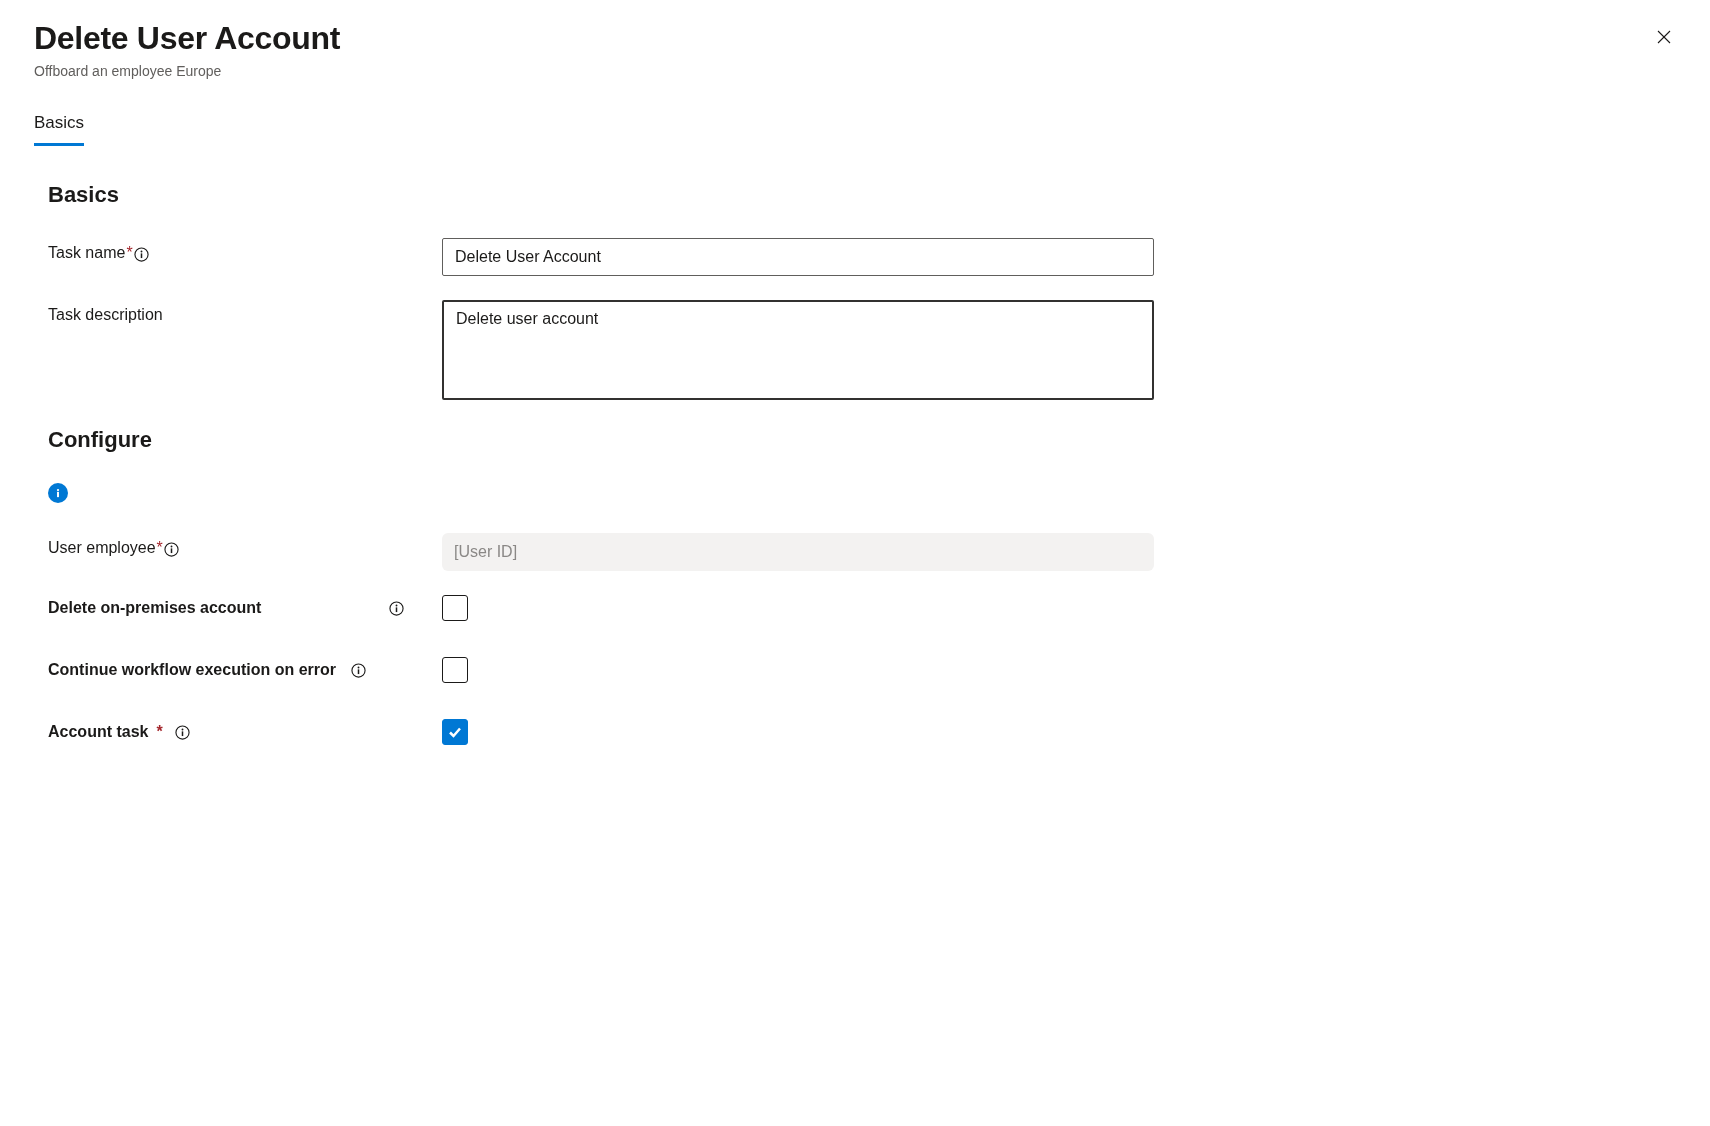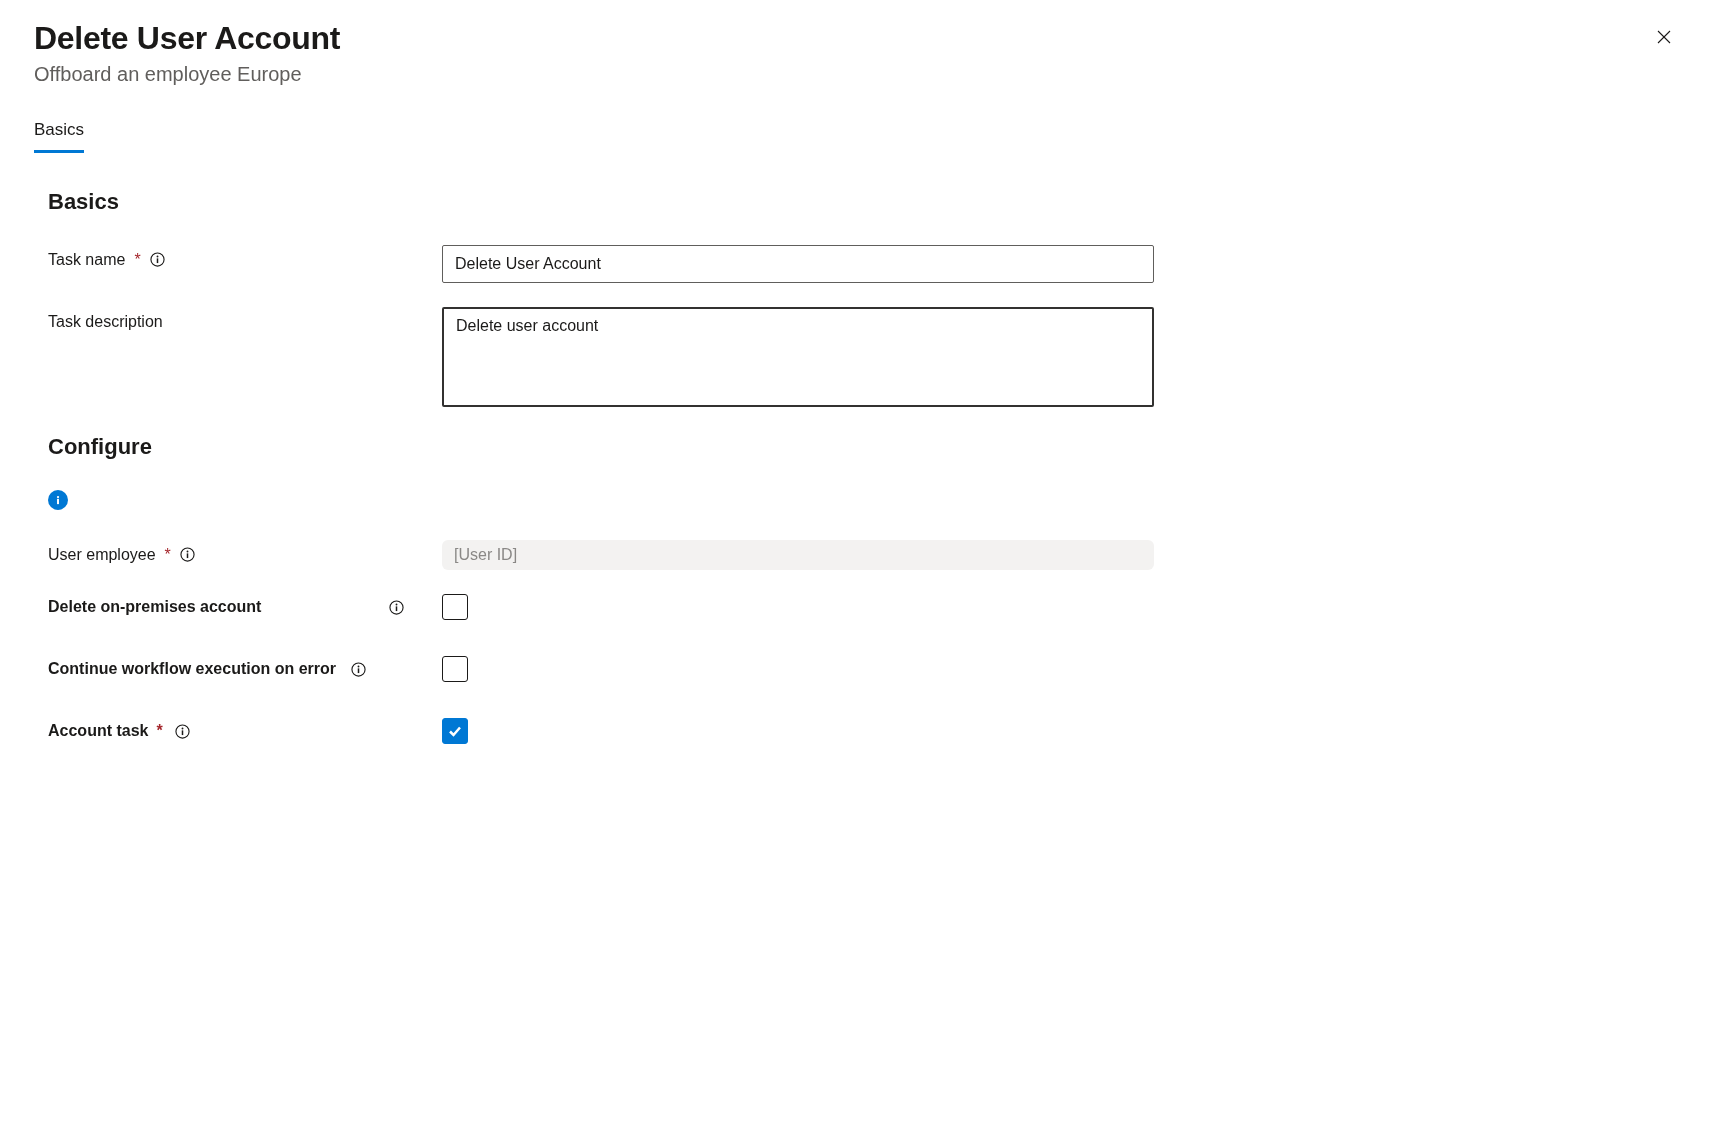--- a/index.html
+++ b/index.html
@@ -15,21 +15,21 @@
       justify-content: space-between;
       align-items: flex-start;
     }
     h1 {
       font-size: 32px;
       font-weight: 600;
       color: #1b1a19;
       letter-spacing: -0.3px;
     }
     .subtitle {
-      font-size: 20px;
+      font-size: 14px;
       color: #605e5c;
       margin-top: 6px;
     }
     .close-btn {
       cursor: pointer;
       width: 24px;
       height: 24px;
       display: flex;
       align-items: center;
       justify-content: center;
@@ -64,22 +64,22 @@
       display: flex;
       align-items: flex-start;
       margin-bottom: 24px;
     }
     .label-col {
       width: 394px;
       flex-shrink: 0;
       font-size: 16px;
       color: #1b1a19;
       display: flex;
-      align-items: flex-start;
-      gap: 9px;
+      align-items: flex-end;
+      gap: 1px;
       padding-top: 6px;
     }
     .req { color: #a4262c; }
     .info-icon {
       width: 16px;
       height: 16px;
       display: inline-flex;
       align-items: center;
       justify-content: center;
     }
@@ -104,21 +104,21 @@
       padding: 8px 12px;
       font-size: 16px;
       font-family: inherit;
       color: #1b1a19;
       outline: none;
       resize: none;
     }
     .readonly-field {
       width: 100%;
       max-width: 712px;
-      height: 30px;
+      height: 38px;
       background: #f3f2f1;
       border: none;
       border-radius: 6px;
       padding: 0 12px;
       font-size: 16px;
       color: #8a8886;
       display: flex;
       align-items: center;
     }
     .info-banner {

